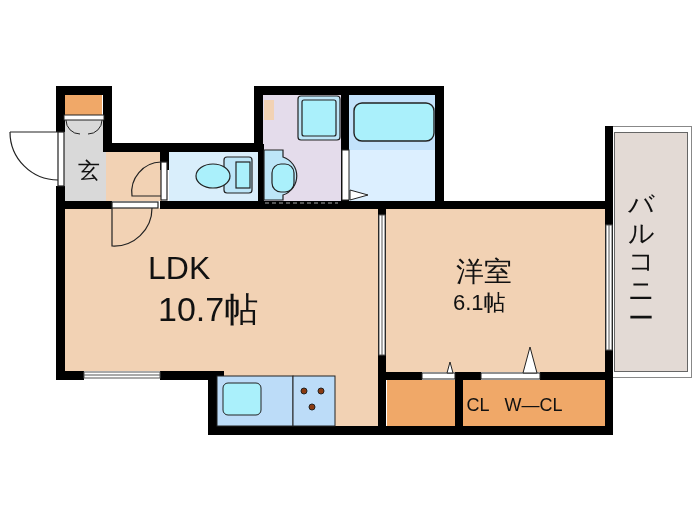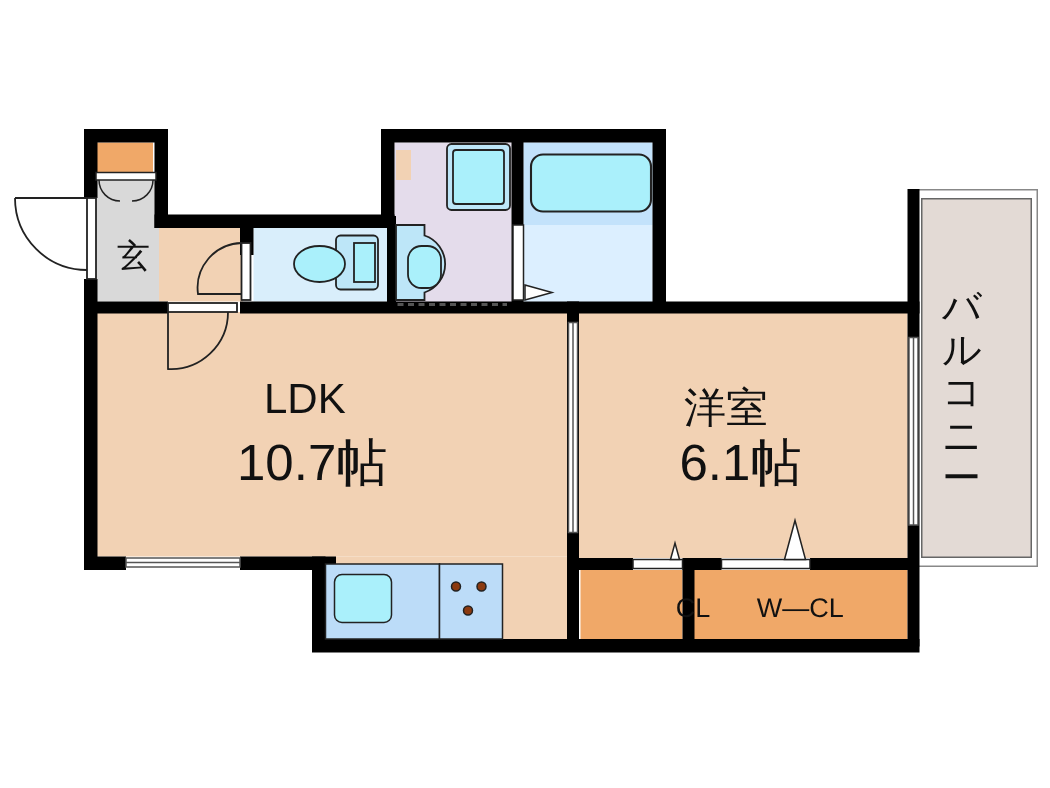--- a/index.html
+++ b/index.html
@@ -129,19 +129,19 @@
 
   <g stroke="#222" stroke-width="1" fill="#fff">
     <rect x="422" y="373" width="33" height="6"></rect>
     <path d="M447,373 L450,362 L453,373 Z"></path>
     <rect x="481" y="373" width="59" height="6"></rect>
     <path d="M523,373 L530,347 L537,373 Z"></path>
   </g>
 </svg>
 
 <div class="label" style="left:74px;top:160px;width:30px;font-size:22px;">玄</div>
-<div class="label" style="left:176px;top:252px;font-size:28px;">LDK</div>
+<div class="label" style="left:148px;top:252px;font-size:32px;">LDK</div>
 <div class="label" style="left:158px;top:292px;font-size:34px;text-align:center;">10.7帖</div>
 <div class="label" style="left:456px;top:258px;font-size:28px;">洋室</div>
-<div class="label" style="left:453px;top:292px;font-size:34px;text-align:right;">6.1帖</div>
-<div class="label" style="left:391px;top:396px;width:68px;font-size:18px;padding-left:37px;">CL</div>
+<div class="label" style="left:453px;top:292px;font-size:22px;text-align:right;">6.1帖</div>
+<div class="label" style="left:407px;top:396px;width:68px;font-size:18px;padding-left:37px;">CL</div>
 <div class="label" style="left:462px;top:396px;width:143px;font-size:18px;">W—CL</div>
 <div class="label" style="left:628px;top:190px;width:20px;font-size:26px;white-space:normal;word-break:break-all;line-height:1.1;">バルコニー</div>
 
 </body></html>

